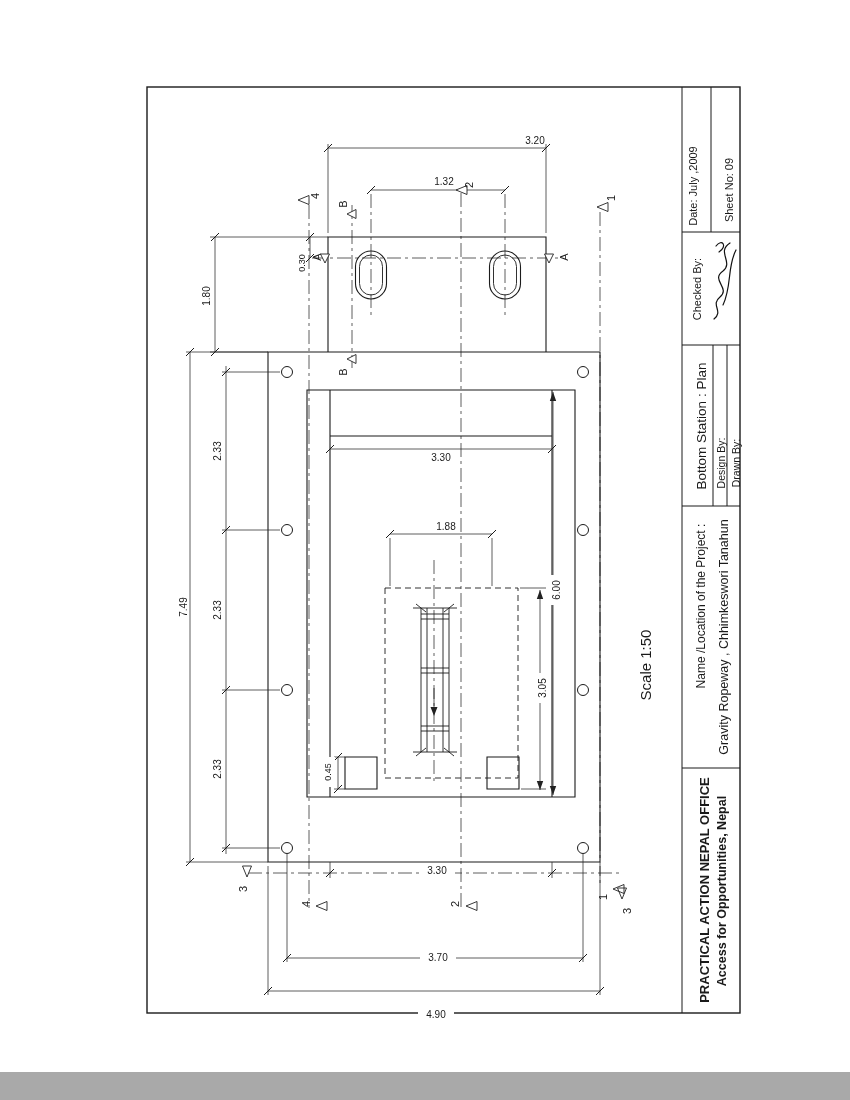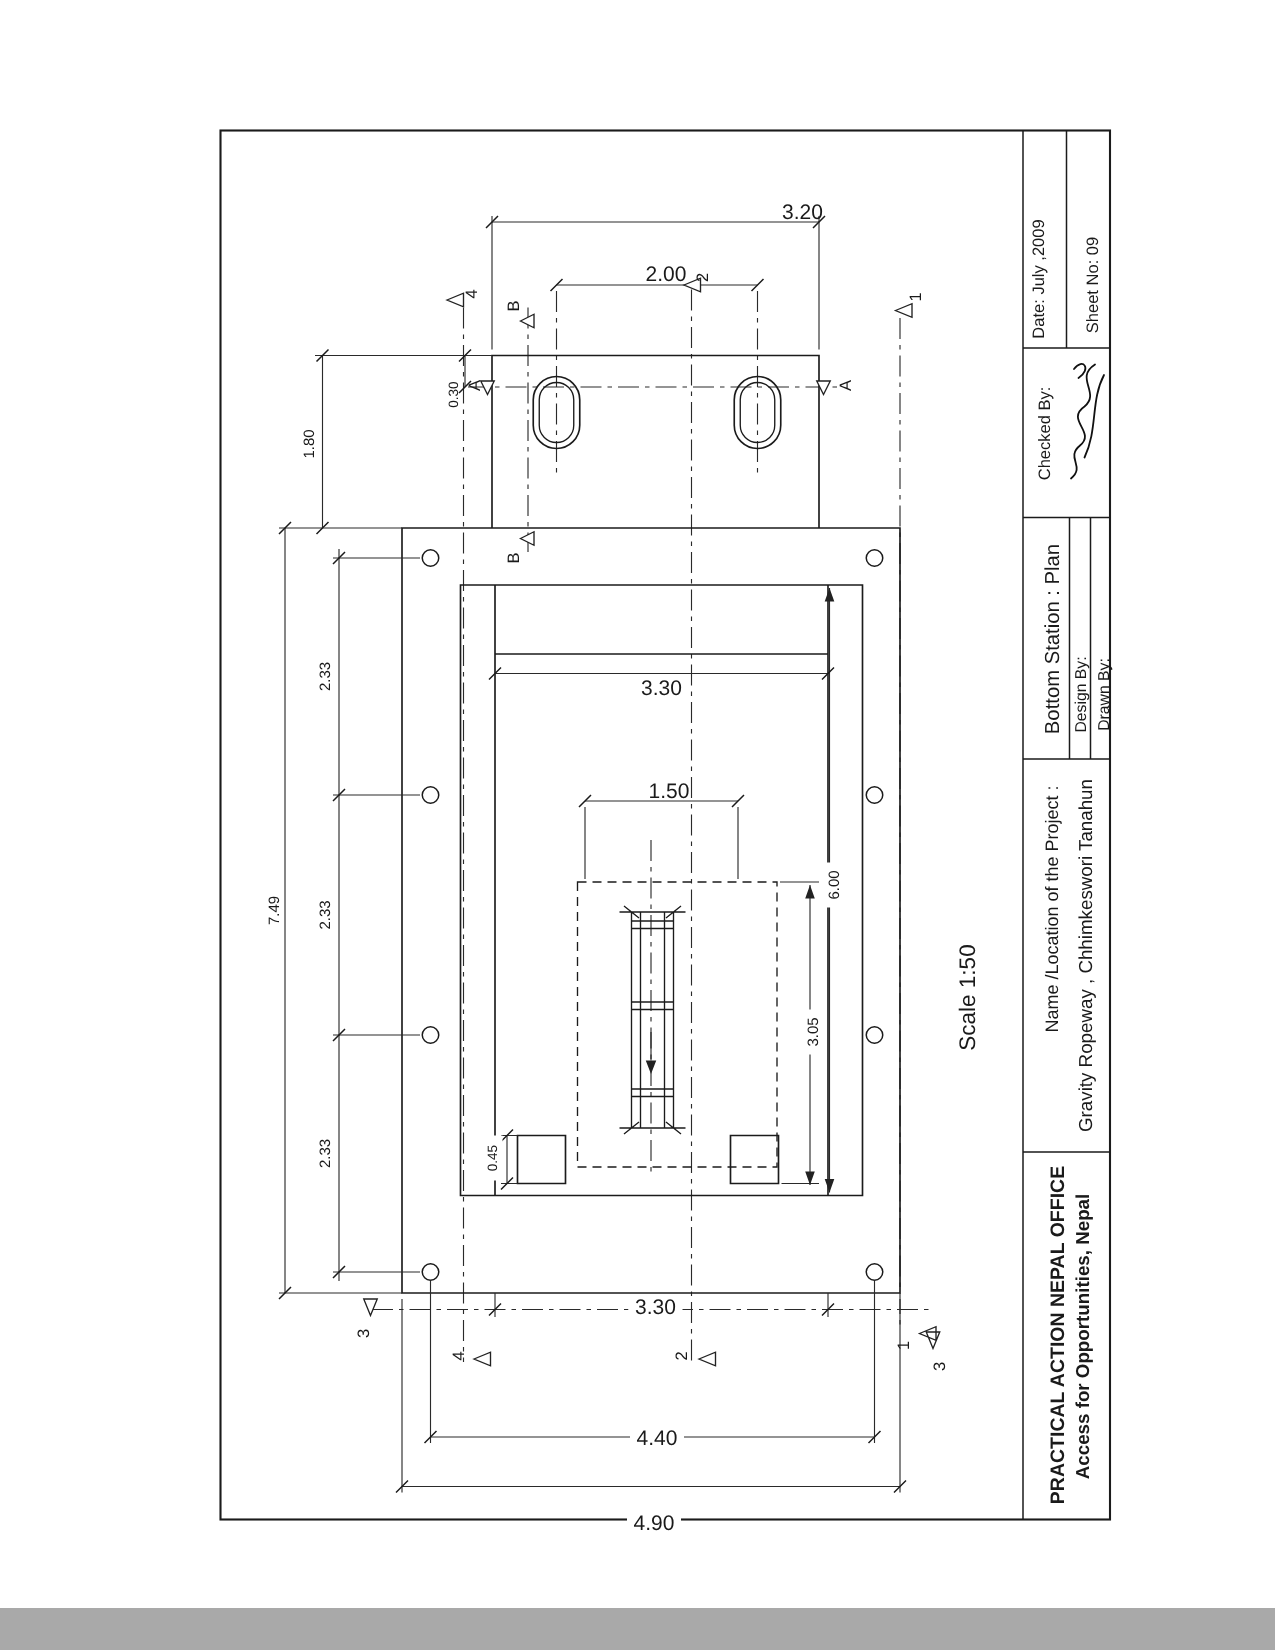--- a/index.html
+++ b/index.html
@@ -1,19 +1,19 @@
 <!DOCTYPE html>
 <html><head>
 <meta charset="utf-8">
 <style>
   html,body{margin:0;padding:0;width:850px;height:1100px;background:#ffffff;
     font-family:"Liberation Sans", sans-serif;}
   #stage{position:absolute;left:0;top:0;width:850px;height:1100px;background:#fff;overflow:hidden;}
   #linework{position:absolute;left:0;top:0;}
-  .ht{position:absolute;font-size:14px;color:#1a1a1a;text-align:center;white-space:nowrap;
+  .ht{position:absolute;font-size:10px;color:#1a1a1a;text-align:center;white-space:nowrap;
       height:12px;line-height:12px;}
   .vt{position:absolute;font-size:10px;color:#1a1a1a;text-align:center;white-space:nowrap;
       height:14px;line-height:14px;transform:rotate(-90deg);}
   .bg{background:#ffffff;}
   .b{font-weight:bold;}
   .taskbar{position:absolute;left:0;top:1072px;width:850px;height:28px;background:#a9a9a9;}
 </style>
 </head>
 <body>
 
@@ -129,25 +129,25 @@
   <div class="vt" style="left:287px;top:256px;width:30px;font-size:9px;">0.30</div>
   <div class="vt" style="left:169px;top:600px;width:30px;">7.49</div>
   <div class="vt bg" style="left:203px;top:444px;width:30px;">2.33</div>
   <div class="vt bg" style="left:203px;top:603px;width:30px;">2.33</div>
   <div class="vt bg" style="left:203px;top:762px;width:30px;">2.33</div>
   <div class="vt bg" style="left:542px;top:583px;width:30px;">6.00</div>
   <div class="vt bg" style="left:528px;top:681px;width:30px;">3.05</div>
   <div class="vt bg" style="left:313px;top:765px;width:30px;font-size:9px;">0.45</div>
 
   <div class="ht" style="left:517px;top:135px;width:36px;">3.20</div>
-  <div class="ht" style="left:426px;top:176px;width:36px;">2.00</div>
+  <div class="ht" style="left:426px;top:176px;width:36px;">1.32</div>
   <div class="ht" style="left:423px;top:452px;width:36px;">3.30</div>
-  <div class="ht" style="left:428px;top:521px;width:36px;">1.50</div>
+  <div class="ht" style="left:428px;top:521px;width:36px;">1.88</div>
   <div class="ht bg" style="left:419px;top:865px;width:36px;">3.30</div>
-  <div class="ht bg" style="left:420px;top:952px;width:36px;">4.40</div>
+  <div class="ht bg" style="left:420px;top:952px;width:36px;">3.70</div>
   <div class="ht bg" style="left:418px;top:985px;width:36px;margin-top:24px;">4.90</div>
 
   <div class="vt" style="left:309px;top:250px;width:16px;font-size:11px;">A</div>
   <div class="vt" style="left:556px;top:250px;width:16px;font-size:11px;">A</div>
   <div class="vt" style="left:335px;top:197px;width:16px;font-size:11px;">B</div>
   <div class="vt" style="left:335px;top:365px;width:16px;font-size:11px;">B</div>
   <div class="vt" style="left:307px;top:189px;width:16px;font-size:11px;">4</div>
   <div class="vt" style="left:298px;top:897px;width:16px;font-size:11px;">4</div>
   <div class="vt" style="left:461px;top:178px;width:16px;font-size:11px;">2</div>
   <div class="vt" style="left:447px;top:897px;width:16px;font-size:11px;">2</div>

